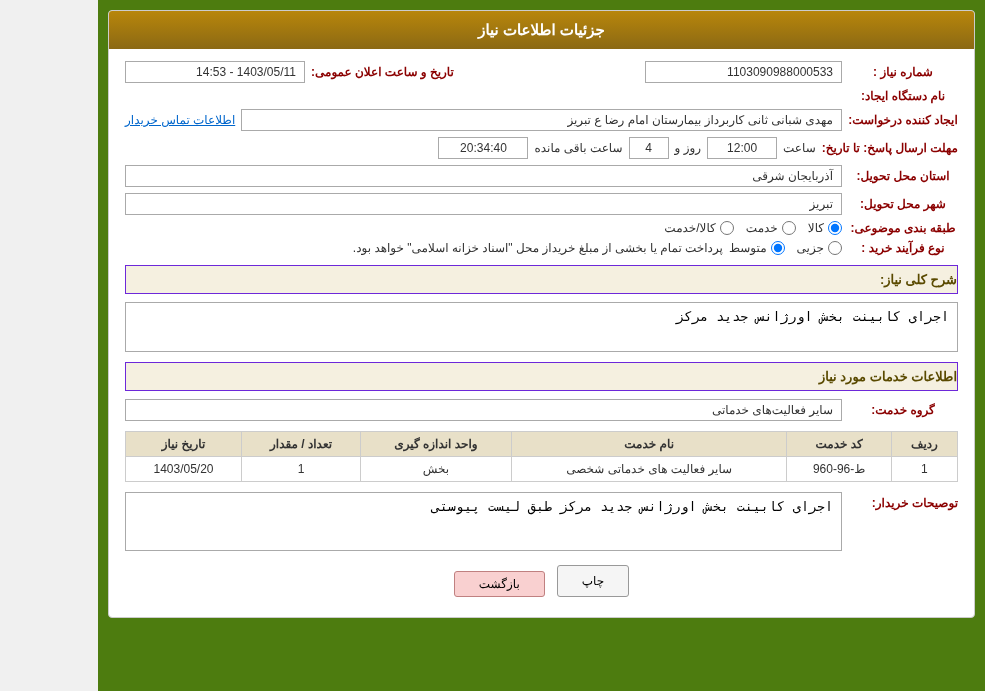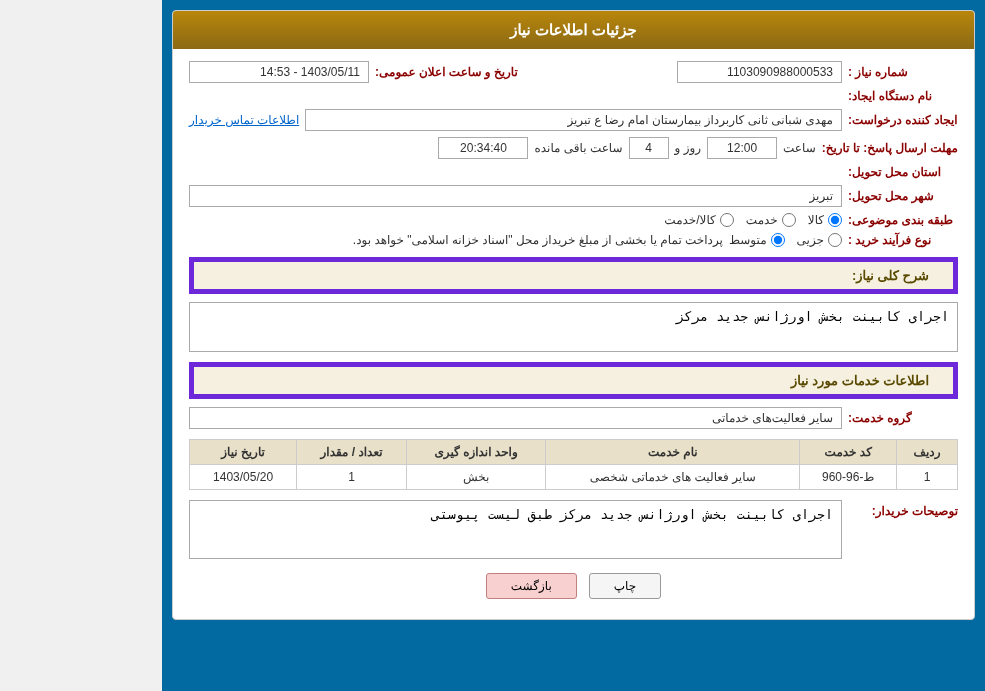--- a/index.html
+++ b/index.html
@@ -4,23 +4,23 @@
   <style>
     * { box-sizing: border-box; margin: 0; padding: 0; }
     body {
       font-family: Tahoma, Arial, sans-serif;
       background: #f0f0f0;
       direction: rtl;
       font-size: 12px;
       color: #333;
     }
     .page-wrapper {
-      width: 823px;
+      width: 887px;
       min-height: 691px;
-      background: #0369a1;
+      background: #4d7c0f;
       padding: 10px;
     }
     .main-card {
       background: #fff;
       border: 1px solid #ccc;
       border-radius: 4px;
       overflow: hidden;
     }
     .card-header {
       background: linear-gradient(to bottom, #b8860b, #8b6914);
@@ -38,38 +38,38 @@
       align-items: center;
       margin-bottom: 6px;
       gap: 6px;
       flex-wrap: nowrap;
     }
     .label {
       color: #8b0000;
       font-weight: bold;
       white-space: nowrap;
       min-width: 110px;
-      text-align: left;
+      text-align: center;
     }
     .value-box {
       border: 1px solid #aaa;
       background: #fff;
       padding: 3px 8px;
       flex: 1;
       min-height: 22px;
       text-align: right;
     }
     .value-box.narrow {
       flex: none;
       width: 180px;
     }
     .section-header {
       background: #f5f0e0;
-      border: 5px solid #6d28d9;
-      padding: 6px 24px;
+      border: 1px solid #6d28d9;
+      padding: 6px 0;
       font-size: 13px;
       font-weight: bold;
       color: #5a4a00;
       margin: 10px 0 8px 0;
     }
     .time-label {
       color: #333;
       white-space: nowrap;
     }
     .time-box {
@@ -147,20 +147,21 @@
       font-size: 12px;
       font-family: Tahoma, Arial, sans-serif;
       border-radius: 3px;
     }
     .btn-print {
       background: #f5f5f5;
     }
     .btn-back {
       background: #f9d0d0;
       border-color: #c08080;
+      margin-top: 6px;
     }
     .description-row {
       display: flex;
       align-items: flex-start;
       gap: 6px;
       margin-bottom: 6px;
     }
     .desc-label {
       color: #8b0000;
       font-weight: bold;
@@ -201,20 +202,21 @@
         <span class="time-label">ساعت</span>
         <div class="time-box" style="width:70px;">12:00</div>
         <span class="time-label">روز و</span>
         <div class="time-box" style="width:40px;">4</div>
         <span class="time-label">ساعت باقی مانده</span>
         <div class="time-box" style="width:90px;">20:34:40</div>
       </div>
 
       <div class="info-row">
         <span class="label">استان محل تحویل:</span>
+        <div class="value-box">آذربایجان شرقی</div>
       </div>
 
       <div class="info-row">
         <span class="label">شهر محل تحویل:</span>
         <div class="value-box">تبریز</div>
       </div>
 
       <div class="info-row">
         <span class="label">طبقه بندی موضوعی:</span>
         <div class="radio-group">

